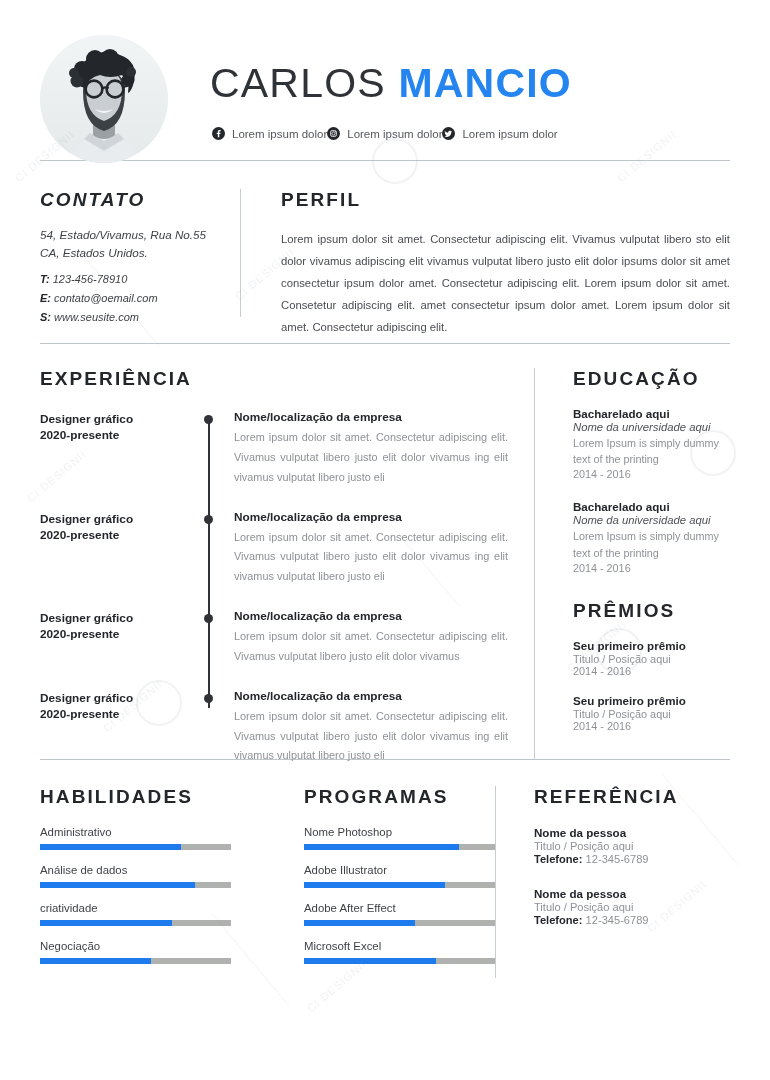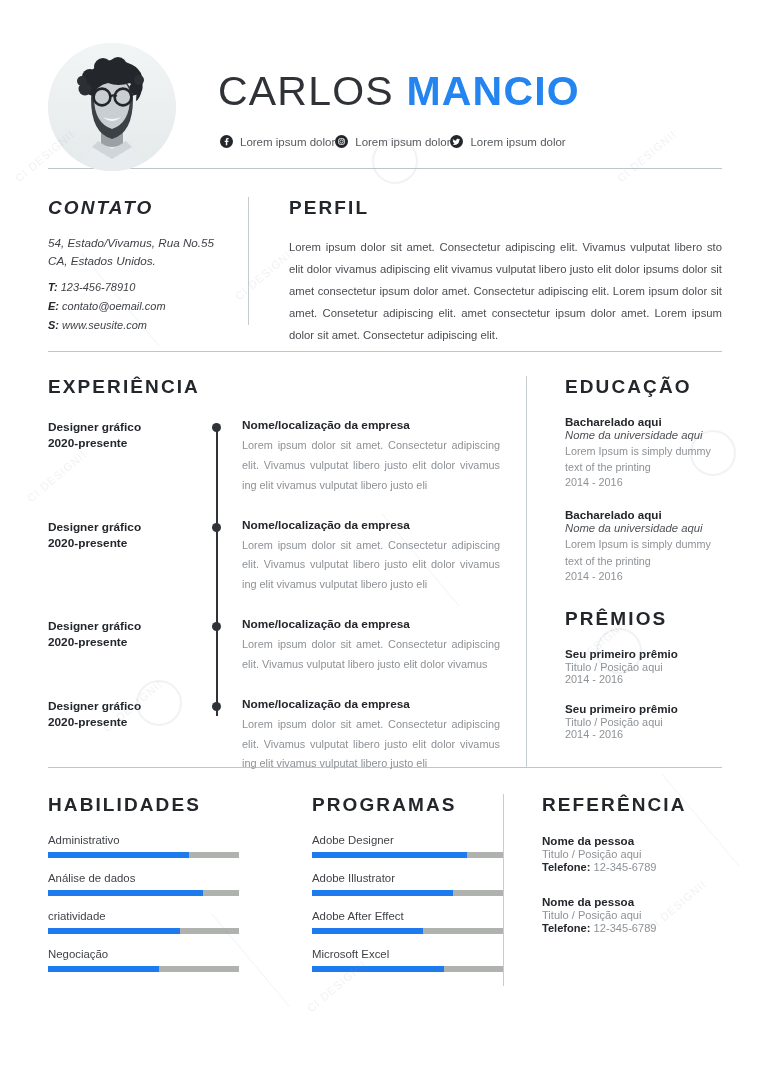--- a/index.html
+++ b/index.html
@@ -11,21 +11,21 @@
     font-family: "Liberation Sans", sans-serif;
     color: #3a3d42;
     position: relative;
     overflow: hidden;
   }
 
   .page {
     position: relative;
     width: 770px;
     height: 1048px;
-    padding: 8px;
+    padding: 0;
   }
 
   
   .watermark-layer {
     position: absolute;
     inset: 0;
     pointer-events: none;
     z-index: 5;
     overflow: hidden;
   }
@@ -529,21 +529,21 @@
               <div class="bar-fill" style="width: 58%;"></div>
             </div>
         </div>
       </div>
     </div>
 
     <div class="progs-col">
       <div class="sec-title">PROGRAMAS</div>
       <div class="bar-list">
         <div class="bar-item">
-          <div class="bar-label">Adobe Designer</div>
+          <div class="bar-label">Nome Photoshop</div>
           <div class="bar-track">
               <div class="bar-fill" style="width: 81%;"></div>
             </div>
         </div>
         <div class="bar-item">
           <div class="bar-label">Adobe Illustrator</div>
           <div class="bar-track">
               <div class="bar-fill" style="width: 74%;"></div>
             </div>
         </div>

